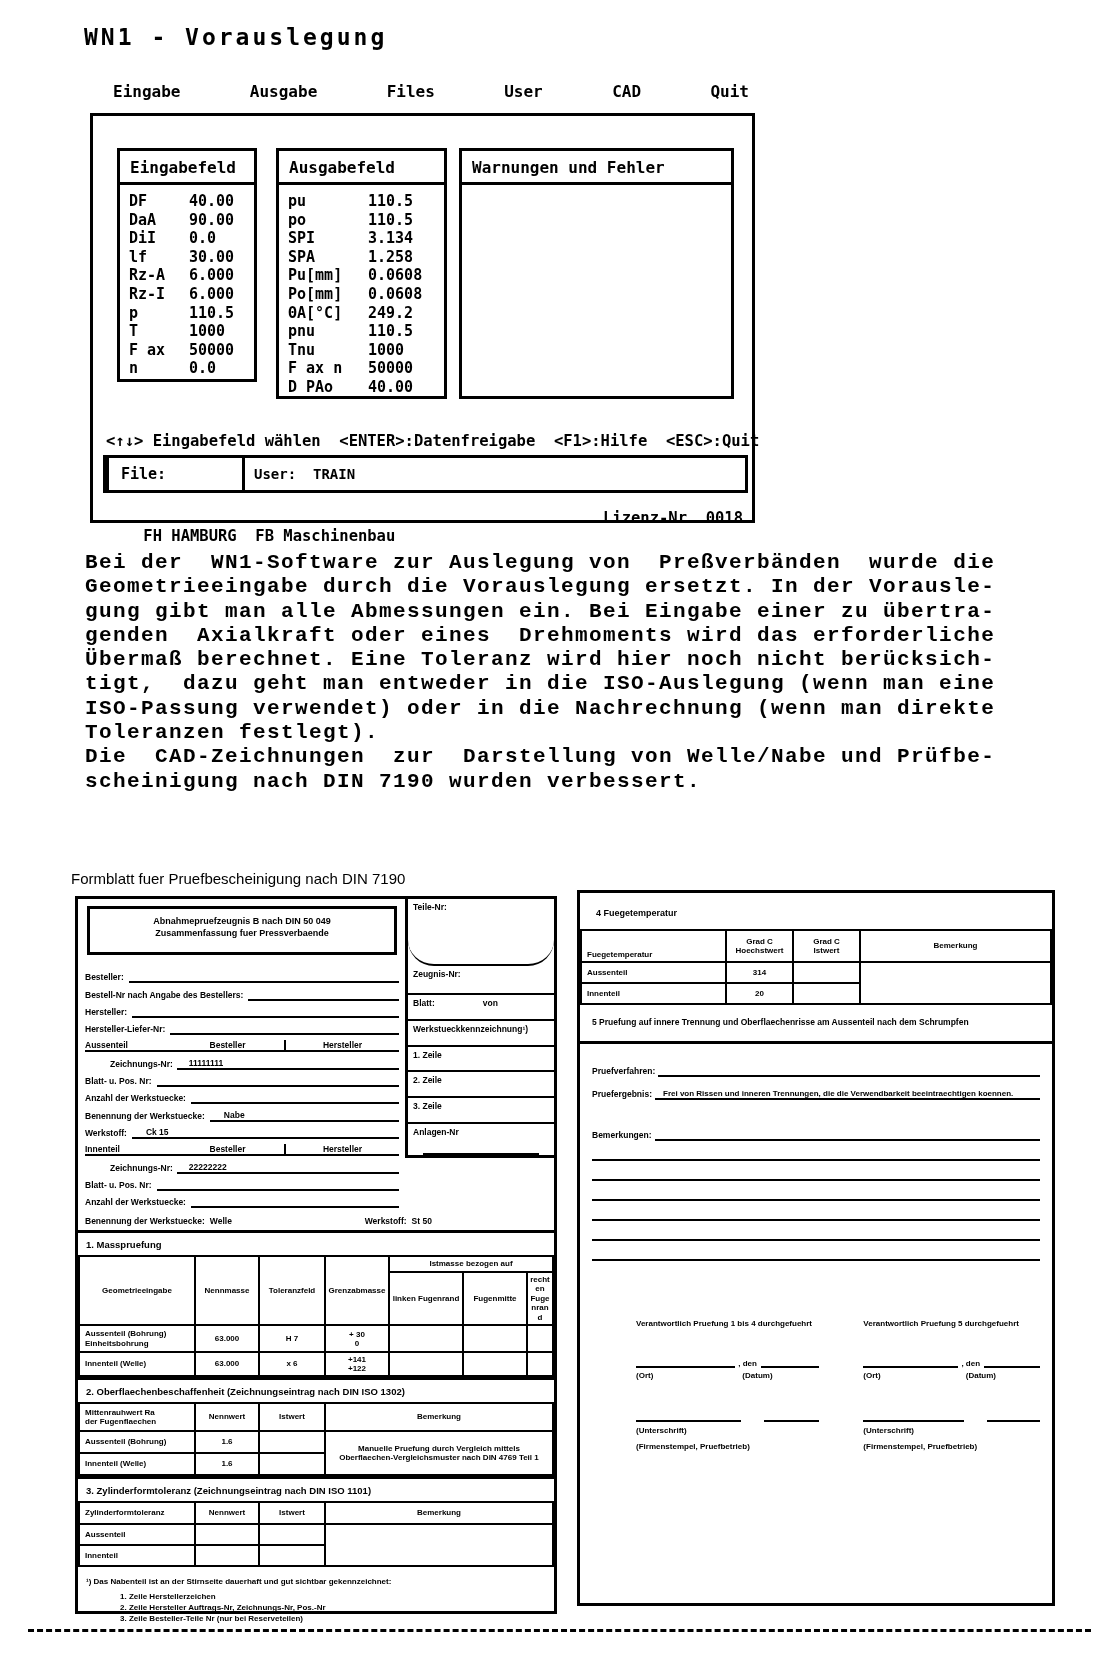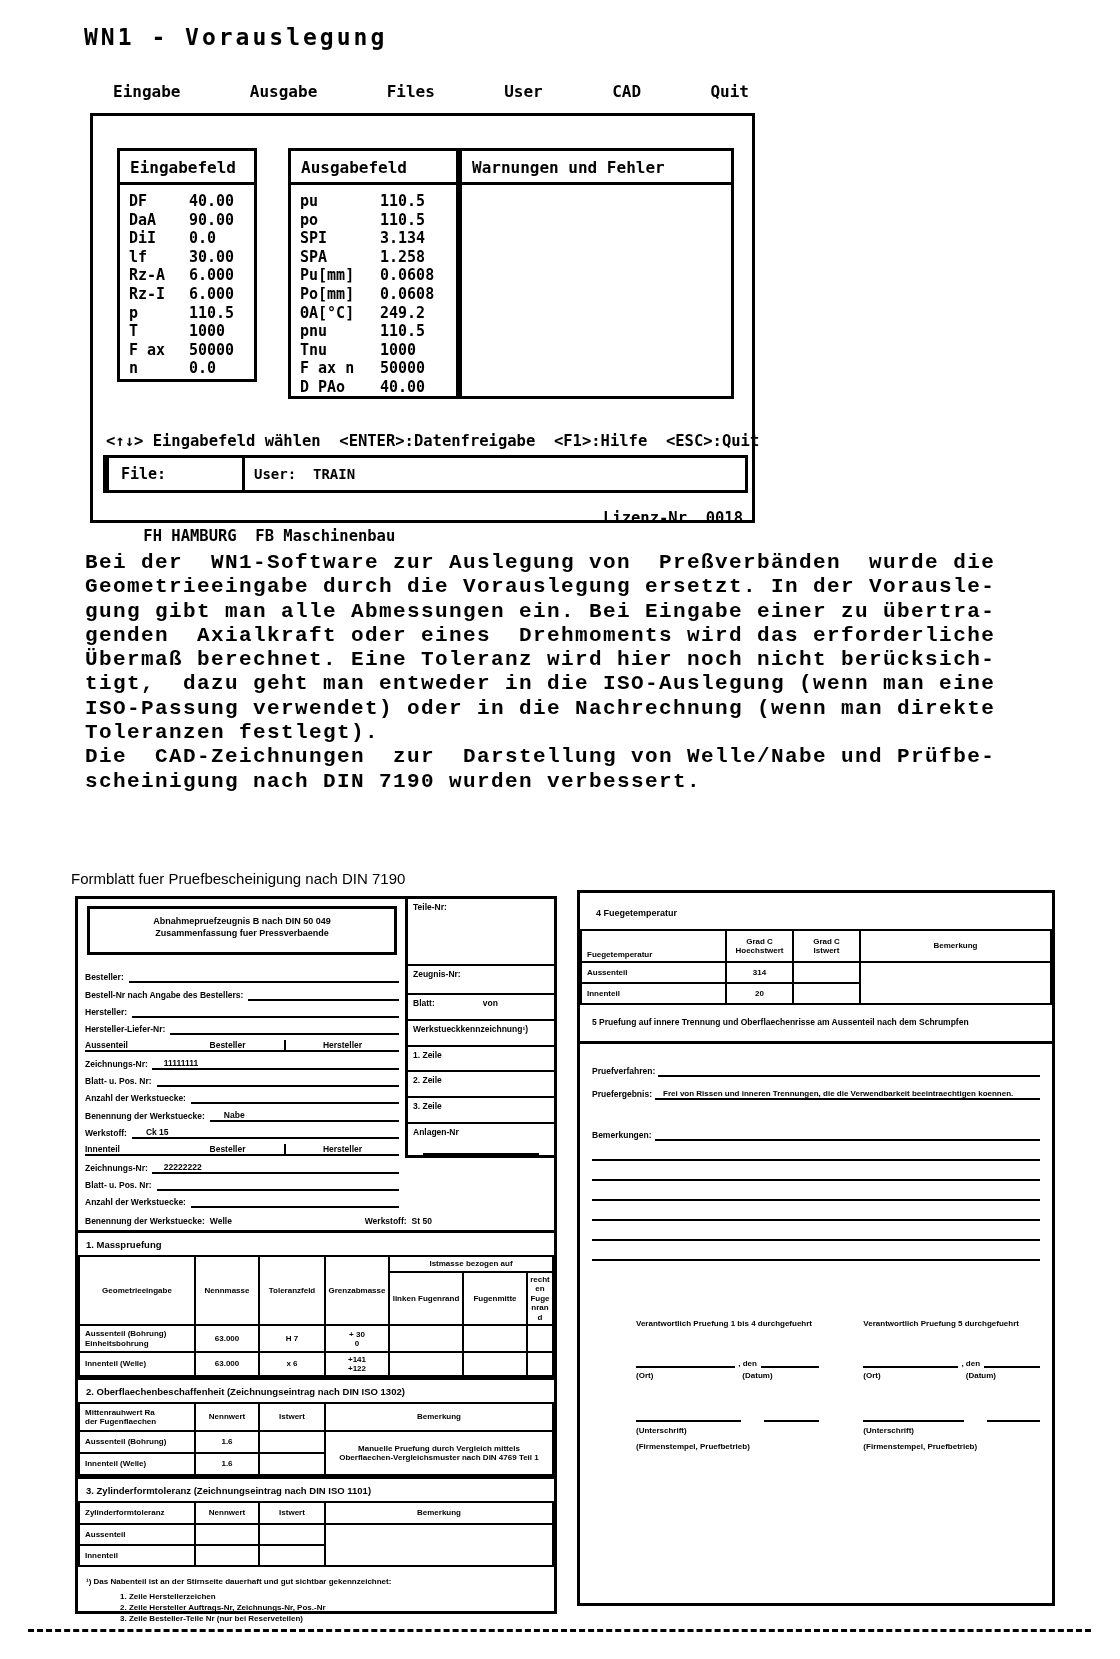--- a/index.html
+++ b/index.html
@@ -54,21 +54,21 @@
   .hbox { border:3px solid #000; text-align:center; padding:6px 2px 13px; line-height:12px; font-size:9px; margin:2px 2px 11px; }
 
   .fr { display:flex; align-items:flex-end; height:17.3px; }
   .fr .lab { white-space:nowrap; padding-right:5px; padding-bottom:1px; }
   .fr .ln { flex:1; border-bottom:2px solid #000; padding-left:14px; }
   .gr { display:flex; align-items:flex-end; height:17.3px; border-bottom:2px solid #000; }
   .gr .glab { width:86px; }
   .gr .gc { flex:1; text-align:center; }
   .gr .gc2 { border-left:2px solid #000; }
   .zr { display:flex; align-items:flex-end; height:17.3px; }
-  .zr .lab { white-space:nowrap; padding-right:4px; padding-bottom:1px; }
+  .zr .lab { white-space:nowrap; padding-right:4px; padding-bottom:1px;margin-left:25px; }
   .zr .half { flex:1; border-bottom:2px solid #000; padding-left:12px; }
   .zr .half2 { flex:1; border-bottom:2px solid #000; border-left:2px solid #000; }
   .fr-full { display:flex; align-items:flex-end; height:18px; padding:0 6px 0 7px; }
   .fr-full .p1 { flex:1.45; display:flex; align-items:flex-end; }
   .fr-full .p2 { flex:1; display:flex; align-items:flex-end; margin-left:14px; }
 
   .sec-title { border-top:3px solid #000; padding:6px 8px 5px; font-size:9.5px; }
   table.t { width:100%; border-collapse:collapse; table-layout:fixed; }
   .t td { border:2px solid #000; font-size:8px; text-align:center; padding:2px 1px; line-height:9.5px; overflow:hidden; word-wrap:break-word; }
   .t td.nm { text-align:left; padding-left:5px; }
@@ -160,21 +160,21 @@
         <span class="in-k">F ax</span>
         <span>50000</span>
       </div>
         <div class="io-row">
         <span class="in-k">n</span>
         <span>0.0</span>
       </div>
       </div>
   </div>
 
-  <div class="panel" style="left:195px; top:32px; width:171px; height:251px;">
+  <div class="panel" style="left:183px; top:32px; width:171px; height:251px;">
     <div class="panel-title">Ausgabefeld</div>
     <div class="io-rows">
 
     <div class="io-row">
         <span class="out-k">pu</span>
         <span>110.5</span>
       </div>
         <div class="io-row">
         <span class="out-k">po</span>
         <span>110.5</span>
@@ -314,21 +314,21 @@
         <span class="lab">Blatt- u. Pos. Nr:</span>
           <span class="ln"></span>
       </div>
       <div class="fr">
         <span class="lab">Anzahl der Werkstuecke:</span>
           <span class="ln"></span>
       </div>
     </div>
 
     <div class="lf-right">
-      <div class="sc" style="height:68px;">Teile-Nr:</div>
+      <div class="sc" style="height:68px;border-radius:26px;">Teile-Nr:</div>
       <div class="sc" style="height:29px;">Zeugnis-Nr:</div>
       <div class="sc sc-flex" style="height:26px;">
         <span>Blatt:</span>
         <span class="sc-von">von</span>
       </div>
       <div class="sc" style="height:26px;">Werkstueckkennzeichnung¹)</div>
       <div class="sc" style="height:26px;">1. Zeile</div>
       <div class="sc" style="height:26px;">2. Zeile</div>
       <div class="sc" style="height:26px;">3. Zeile</div>
       <div class="sc sc-last">

